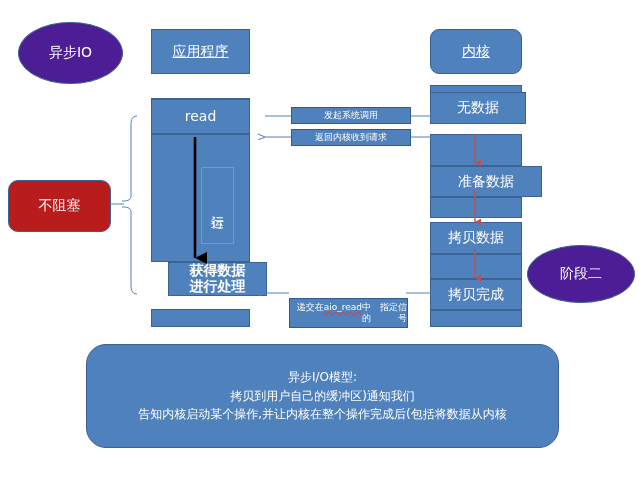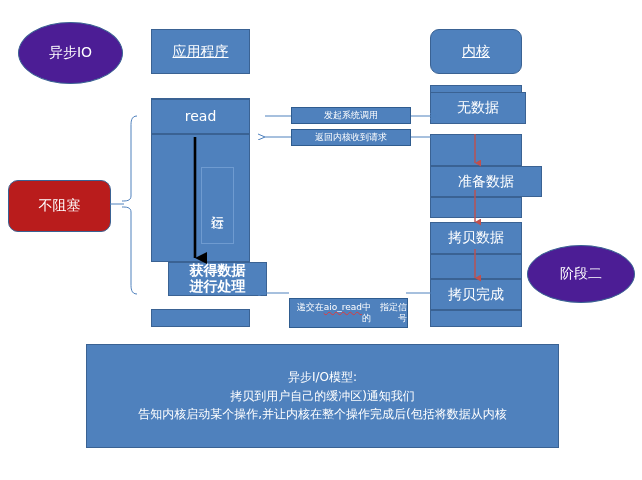--- a/index.html
+++ b/index.html
@@ -82,21 +82,21 @@
     text-align:right;
     line-height:1.25;
     z-index:6;
   }
 
   
   .caption{
     position:absolute;
     background:#4f81bd;
     border:1px solid #3a6293;
-    border-radius:0;
+    border-radius:20px;
     box-sizing:border-box;
     color:#ffffff;
     font-size:12px;
     line-height:1.55;
     display:flex;
     align-items:center;
     justify-content:center;
     text-align:center;
     padding:0 10px;
     white-space:pre-line;

